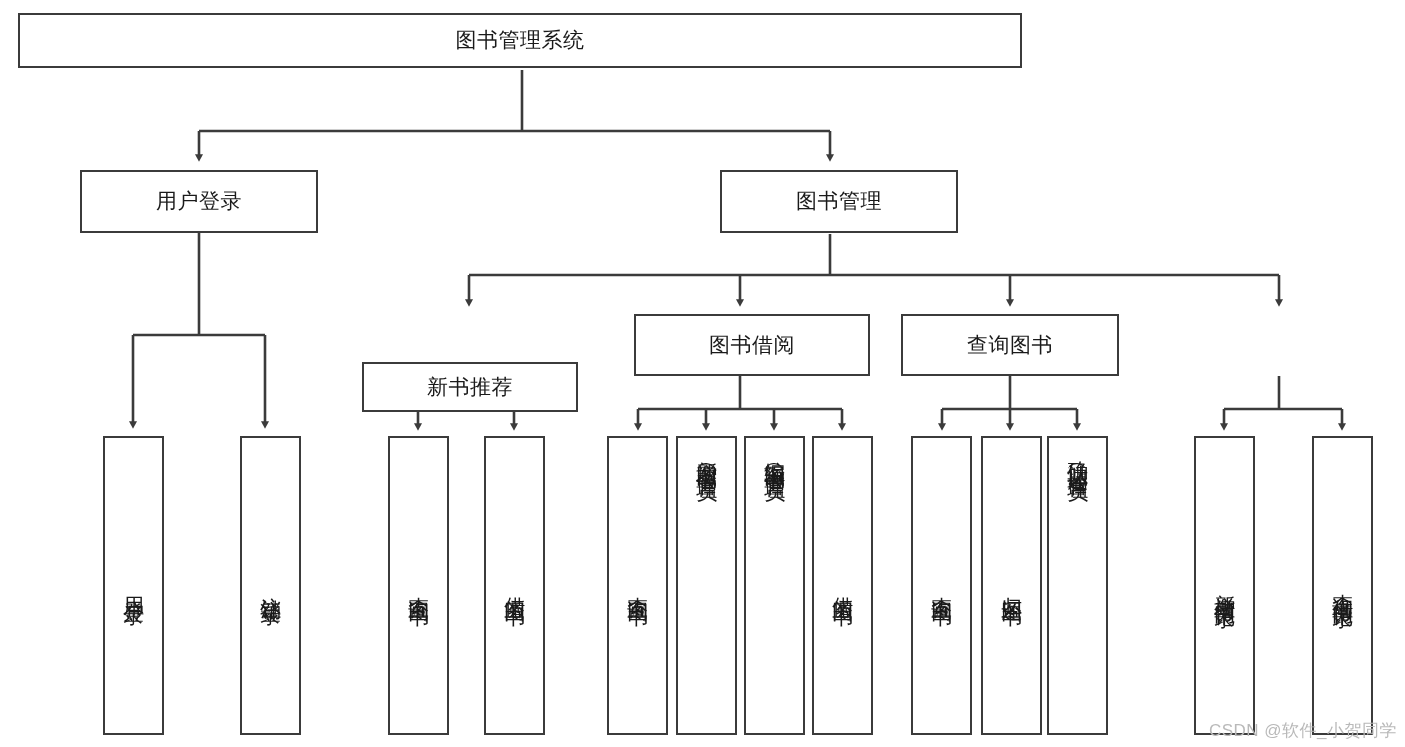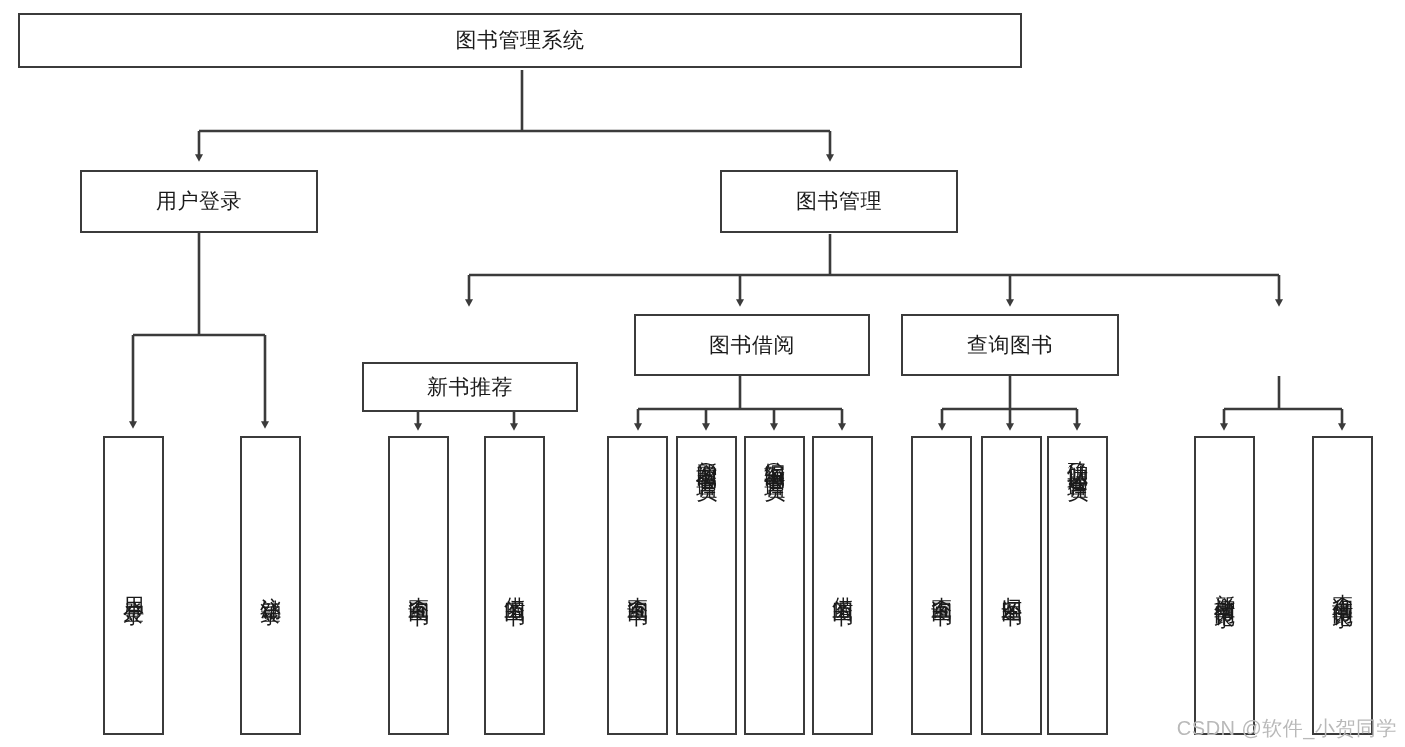--- a/index.html
+++ b/index.html
@@ -61,21 +61,21 @@
     max-height: 100%;
   }
   .node.leaf.centered {
     align-items: center;
     padding-top: 0;
   }
   #watermark {
     position: absolute;
     right: 8px;
     bottom: 5px;
-    font-size: 20px;
+    font-size: 17px;
     color: #b9b9b9;
     letter-spacing: 0.5px;
     z-index: 5;
     white-space: nowrap;
   }
 </style>
 </head>
 <body>
 
 <div id="diagram">

